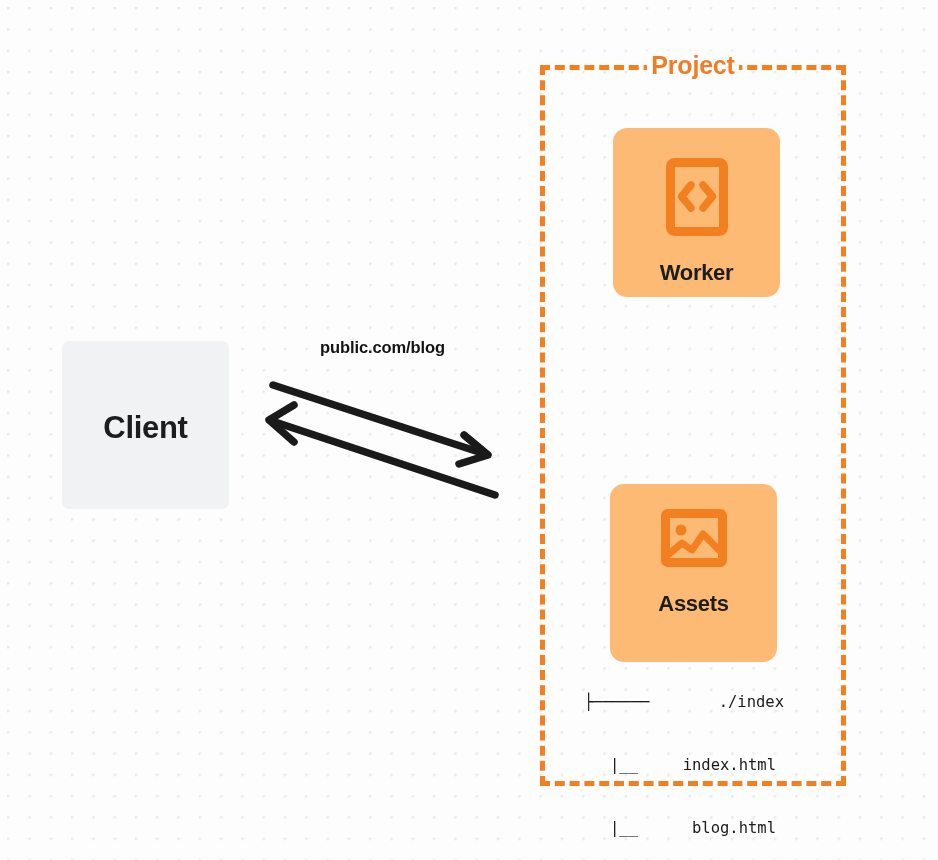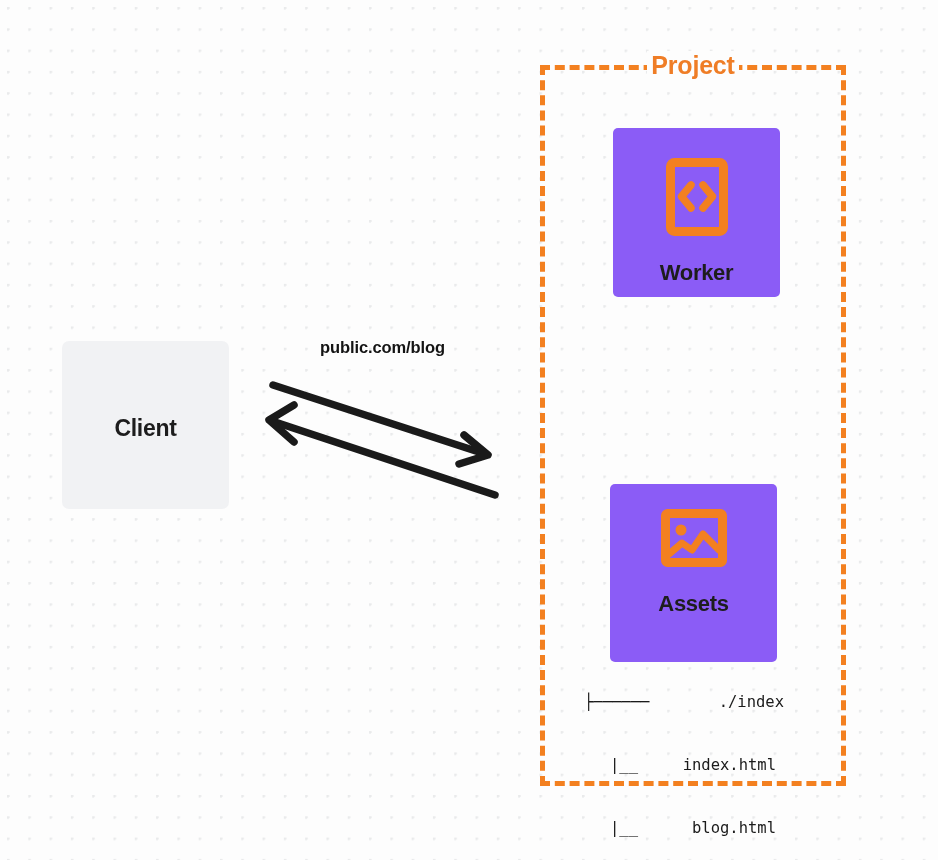--- a/index.html
+++ b/index.html
@@ -51,22 +51,22 @@
     color: #ef7d26;
     font-size: 25px;
     font-weight: 700;
     letter-spacing: -0.2px;
     padding: 0 4px;
   }
 
   
   .card {
     position: absolute;
-    background: #8b5cf6;
-    border-radius: 5px;
+    background: #fdba74;
+    border-radius: 14px;
     display: flex;
     flex-direction: column;
     align-items: center;
     justify-content: flex-start;
     box-sizing: border-box;
   }
   .card .icon-wrap {
     display: block;
   }
   .card .card-label {
@@ -104,21 +104,21 @@
     width: 167px;
     height: 168px;
     background: #f1f2f4;
     border-radius: 7px;
     display: flex;
     align-items: center;
     justify-content: center;
   }
   #client-box .card-label {
     color: #1d1d1d;
-    font-size: 23px;
+    font-size: 31px;
     font-weight: 700;
     letter-spacing: -0.3px;
     margin-top: 6px;
   }
 
   
   #arrow-svg {
     position: absolute;
     left: 250px;
     top: 365px;

